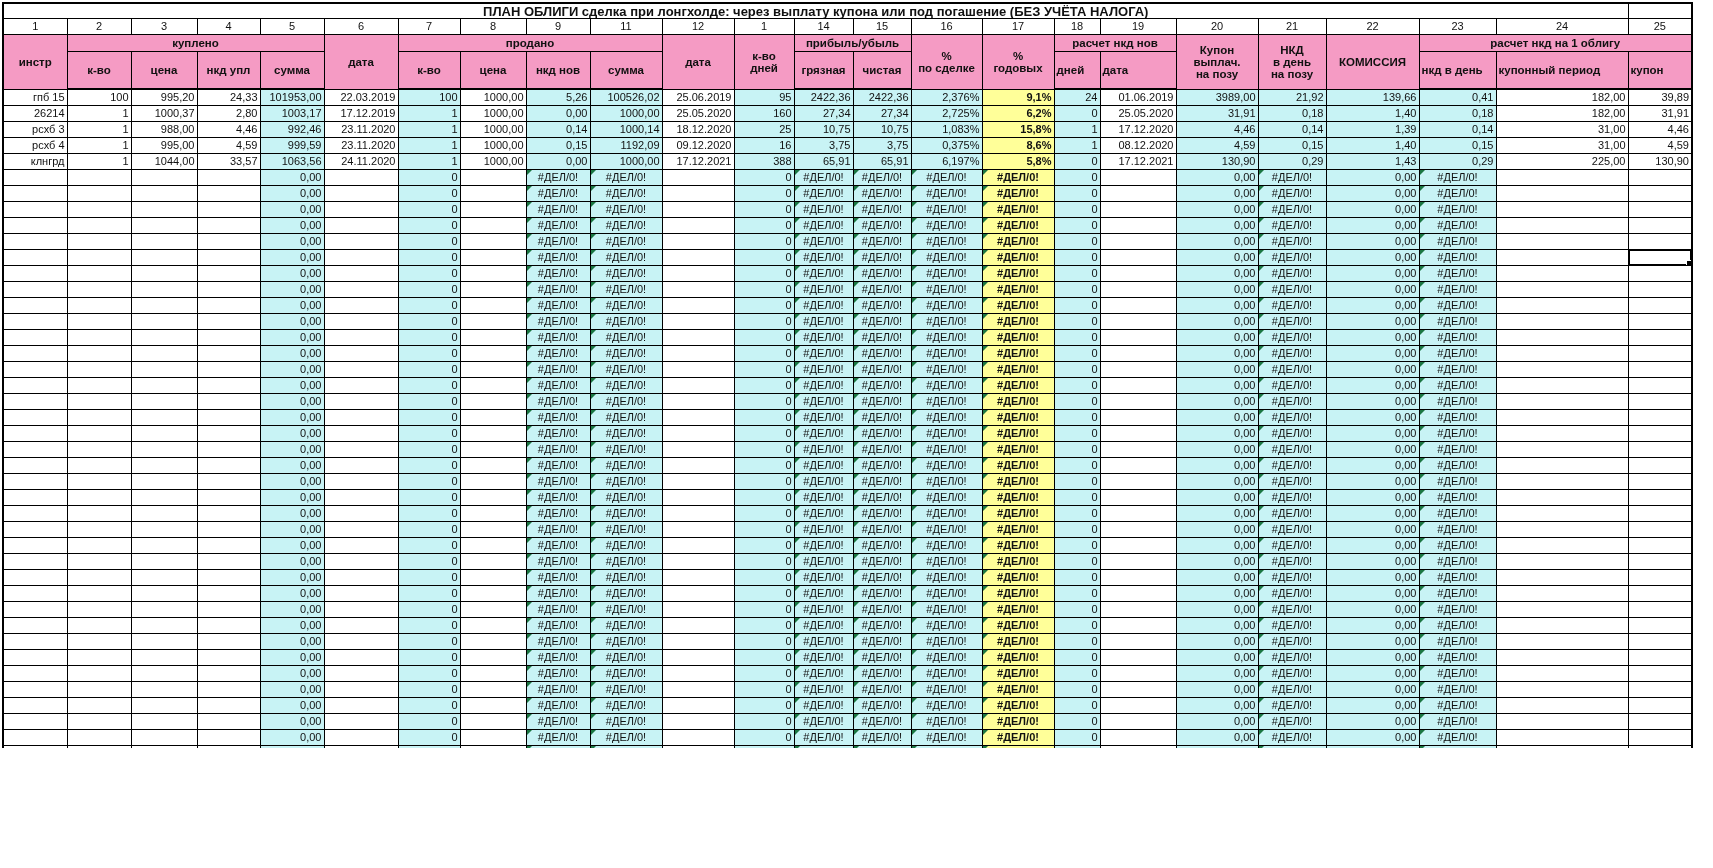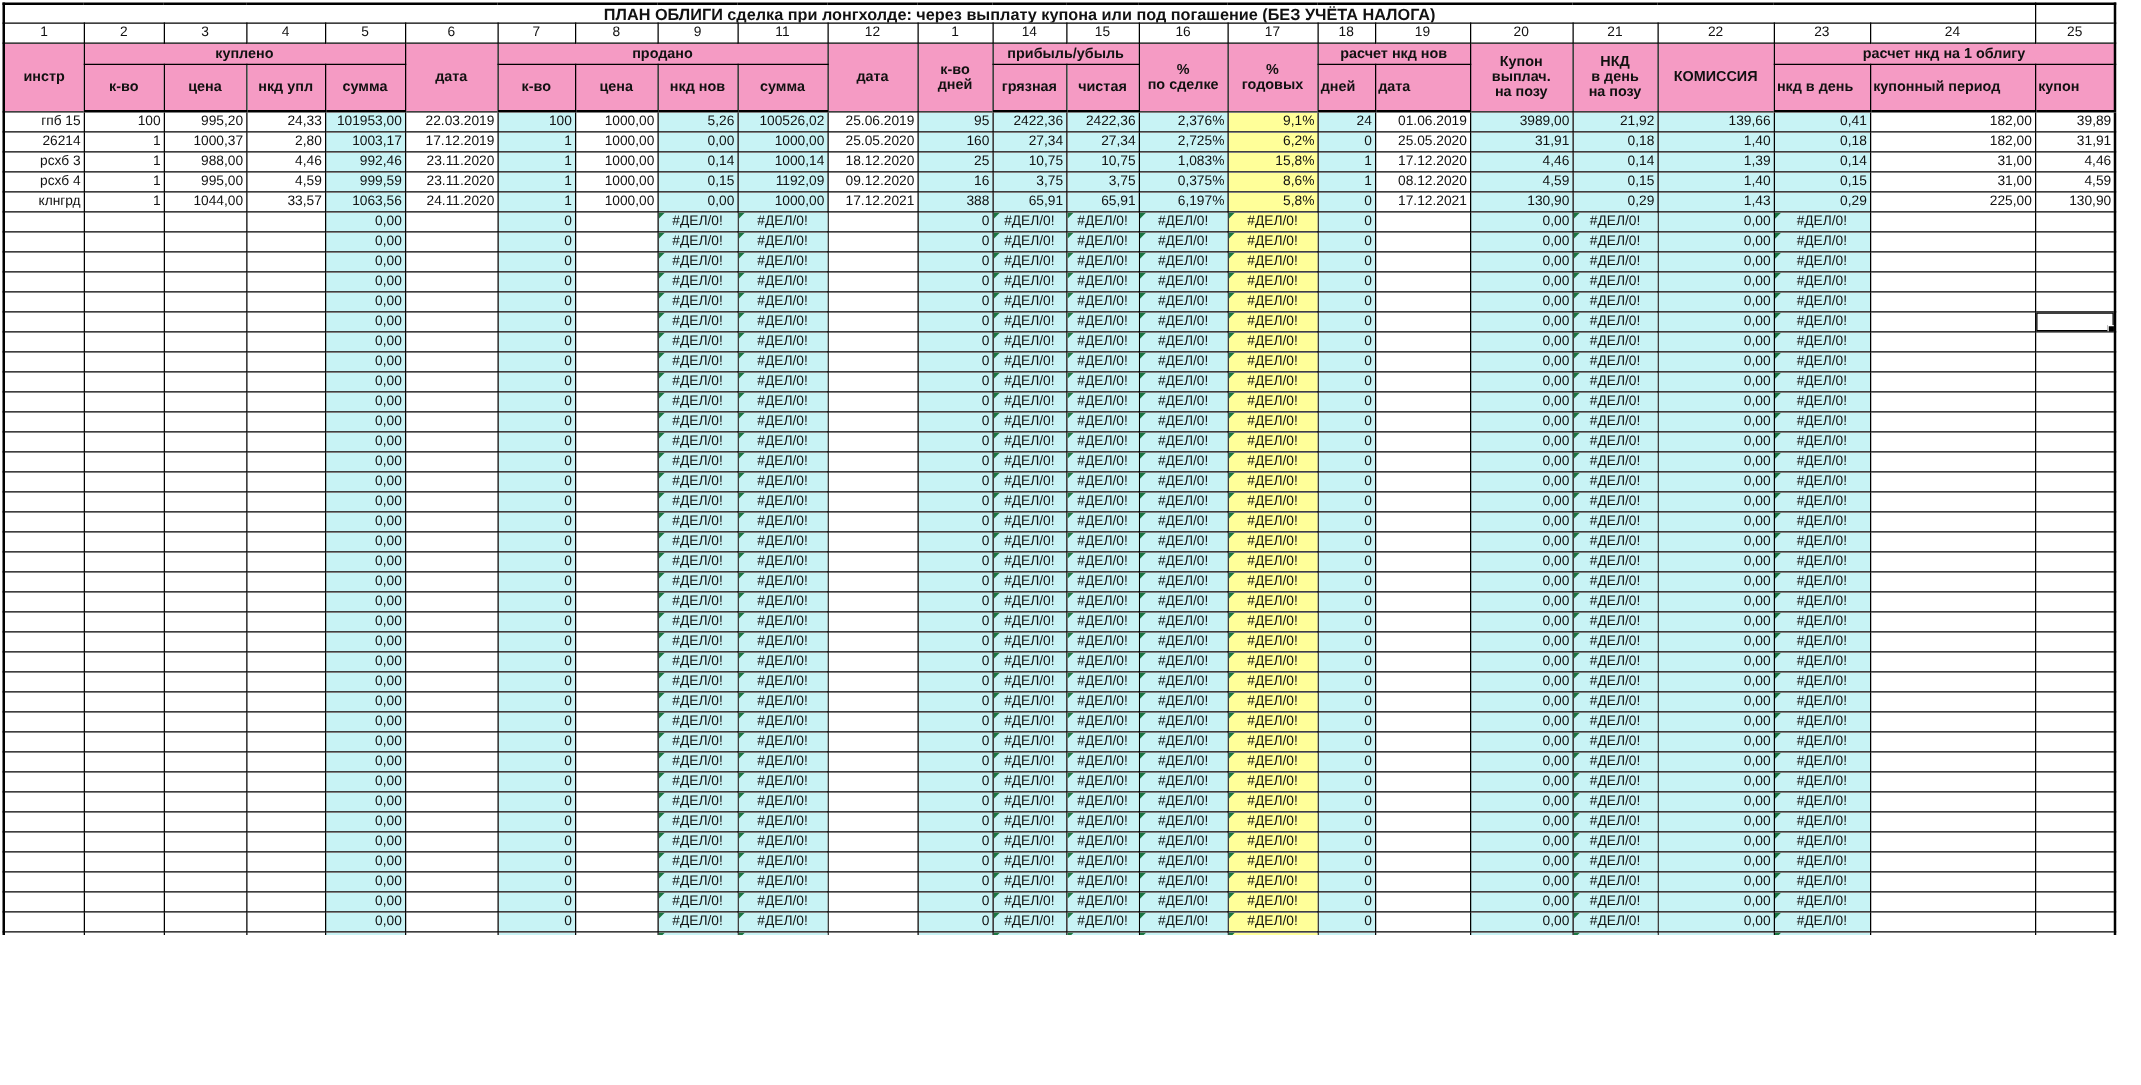--- a/index.html
+++ b/index.html
@@ -9,21 +9,21 @@
      text-align:right;overflow:hidden;white-space:nowrap;color:#111;vertical-align:middle;}
   tr.title-row td{height:14px;font-weight:bold;font-size:13px;text-align:center;background:#fff;}
   tr.num-row td{height:15px;text-align:center;font-size:11px;background:#fff;}
   td.hdr{background:var(--pink);font-weight:bold;text-align:center;white-space:pre-line;
          font-size:11.5px;line-height:12px;}
   td.hdr.left{text-align:left;}
   tr.group-row td{height:16px;}
   tr.sub-row td{height:36px;}
   tr.sub-row td, tr.group-row td.hdr.span2{border-bottom:2px solid #000;}
   td.cyan{background:var(--cyan);}
-  td.yellow{background:var(--yellow);font-weight:normal;}
+  td.yellow{background:var(--yellow);font-weight:bold;}
   td.err{text-align:center;position:relative;}
   td.err::before{content:"";position:absolute;top:0;left:0;border-top:5px solid var(--tri);
                  border-right:5px solid transparent;}
   td.sel{position:relative;}
   .sel-box{position:absolute;top:-1px;left:-1px;right:-1px;bottom:-1px;border:2px solid #000;}
   .sel-handle{position:absolute;right:-3px;bottom:-3px;width:5px;height:5px;background:#000;
               border:1px solid #fff;}
   .below{position:relative;width:1709px;height:123px;margin-left:2px;
          background:repeating-linear-gradient(to bottom,#fff 0px,#fff 14.6px,#c9c9c9 14.6px,#c9c9c9 15.6px);}
   .vline{position:absolute;top:0;bottom:0;width:1px;background:#c9c9c9;}

